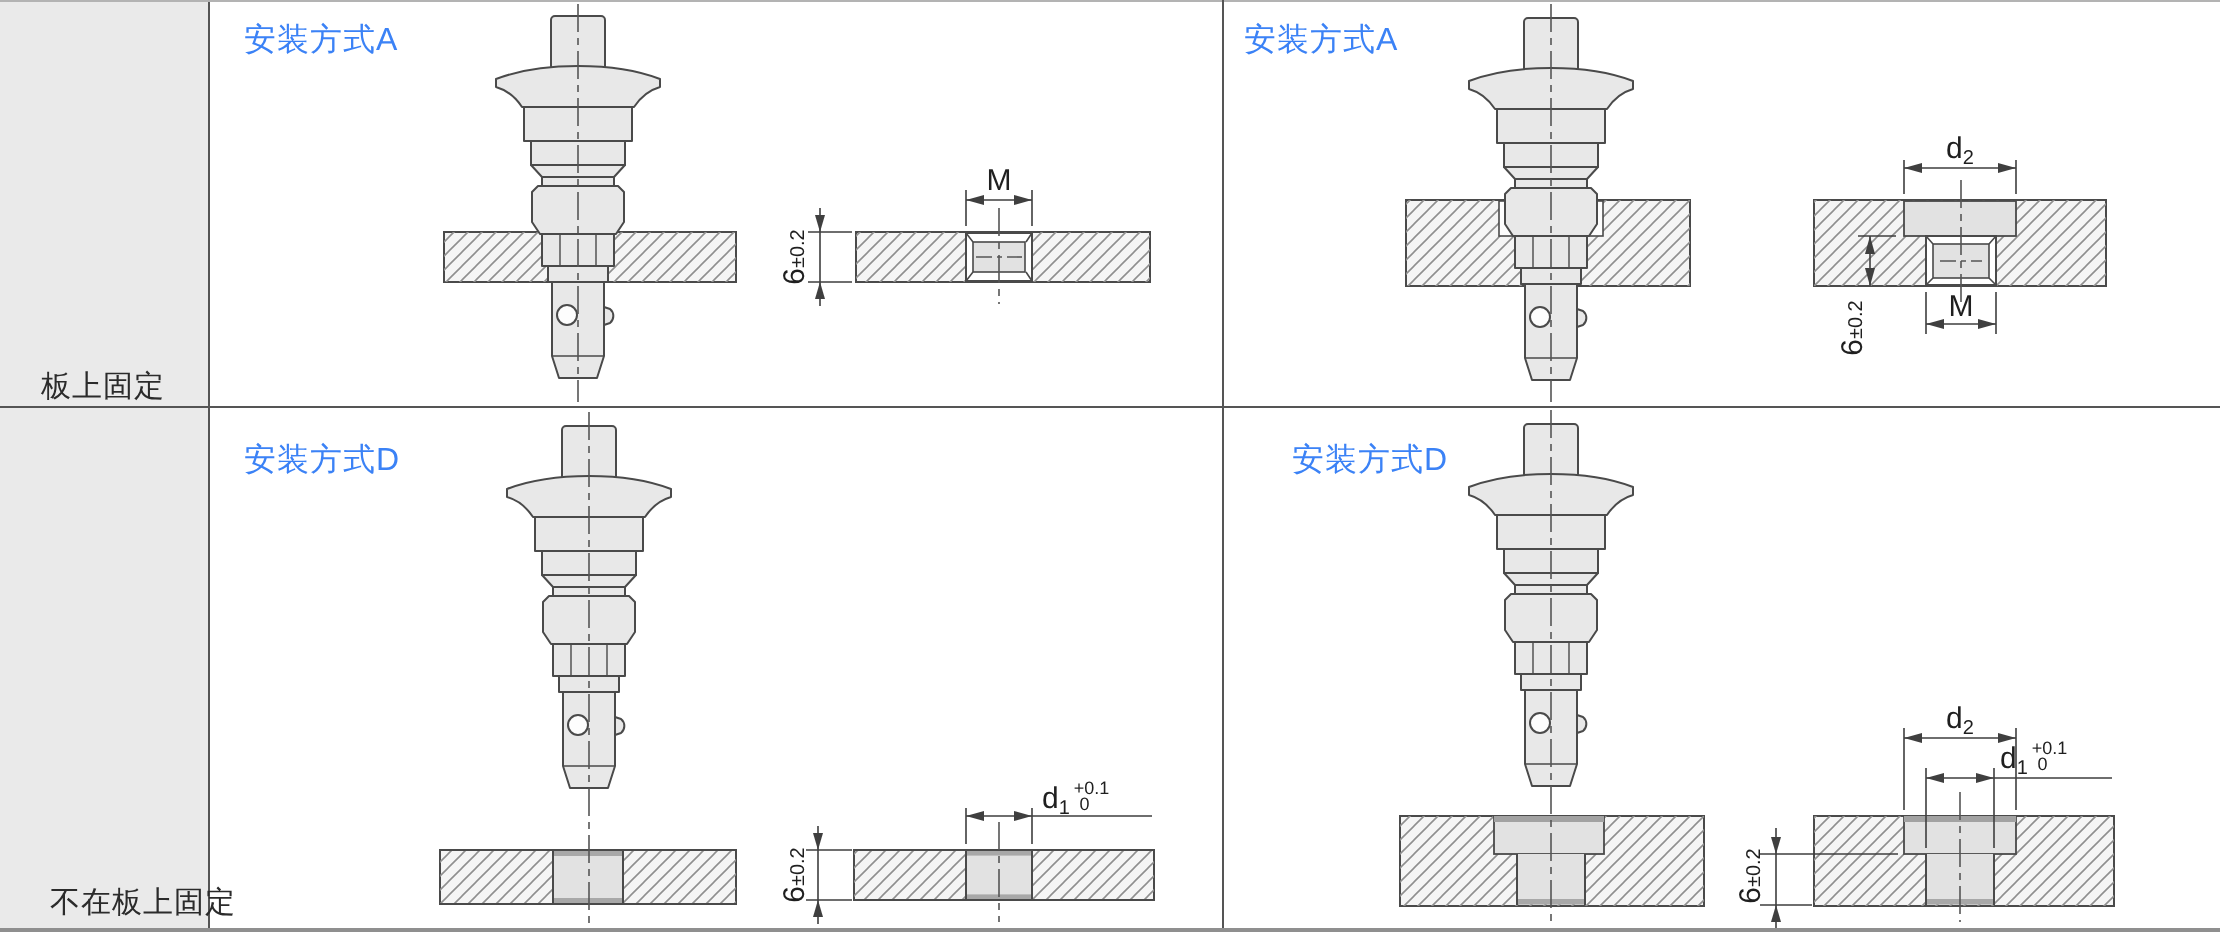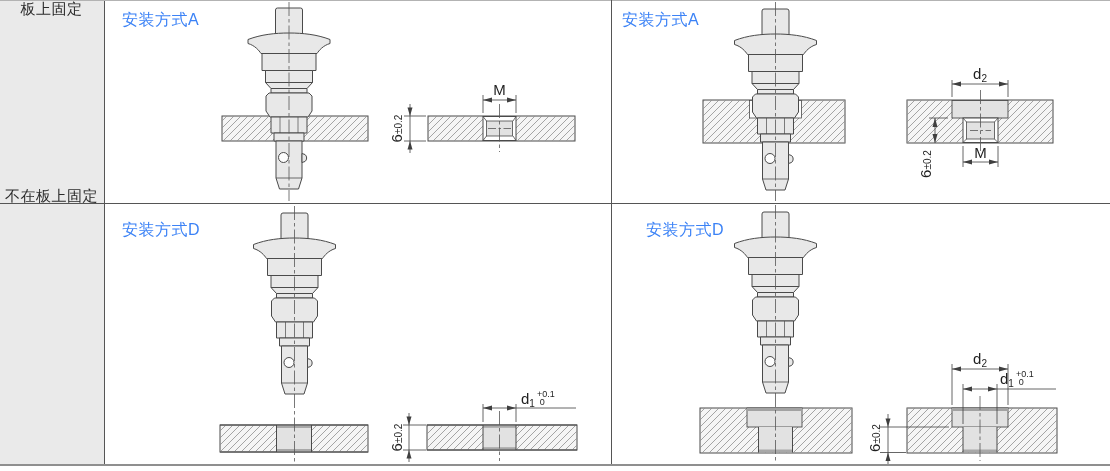--- a/index.html
+++ b/index.html
@@ -3,24 +3,24 @@
 <meta charset="utf-8">
 <style>
   html,body{margin:0;padding:0;background:#fff;}
   body{font-family:"Liberation Sans","DejaVu Sans",sans-serif;}
   .sheet{position:relative;width:1110px;height:471px;background:#fff;overflow:hidden;}
   .hdr-col{position:absolute;left:0;top:0;width:105px;height:465px;background:#eaeaea;border-right:1.4px solid #555;box-sizing:border-box;}
   .line-top{position:absolute;left:0;top:0;width:1110px;height:1px;background:#b3b3b3;}
   .line-bottom{position:absolute;left:0;top:464px;width:1110px;height:1.6px;background:#8f8f8f;}
   .line-row{position:absolute;left:0;top:202.5px;width:1110px;height:1.4px;background:#555;}
   .line-mid{position:absolute;left:611px;top:0;width:1.4px;height:465px;background:#555;}
-  .row-header{position:absolute;left:0;width:103px;display:flex;align-items:flex-start;justify-content:center;
+  .row-header{position:absolute;left:0;width:103px;display:flex;align-items:flex-end;justify-content:center;
     font-size:15px;color:#2b2b2b;letter-spacing:0.5px;}
   .row-header.r1{top:0;height:203px;}
-  .row-header.r2{top:187px;height:262px;}
+  .row-header.r2{top:199px;height:262px;padding-left:20px;}
   .cell-label{position:absolute;font-size:16px;color:#3b82f6;letter-spacing:0.5px;}
   svg{position:absolute;left:0;top:0;}
   svg text{fill:#1f1f1f;}
   .dimtxt{font-family:"Liberation Sans","DejaVu Sans",sans-serif;}
 </style>
 </head>
 <body>
 
 <div class="sheet">
 

